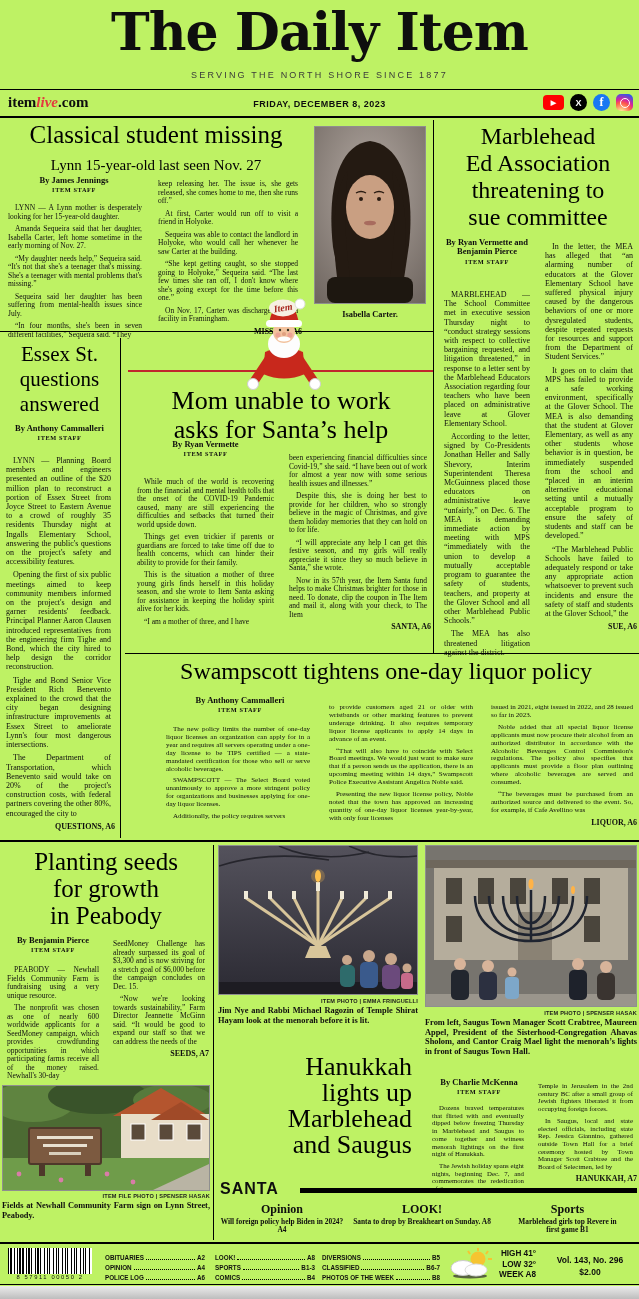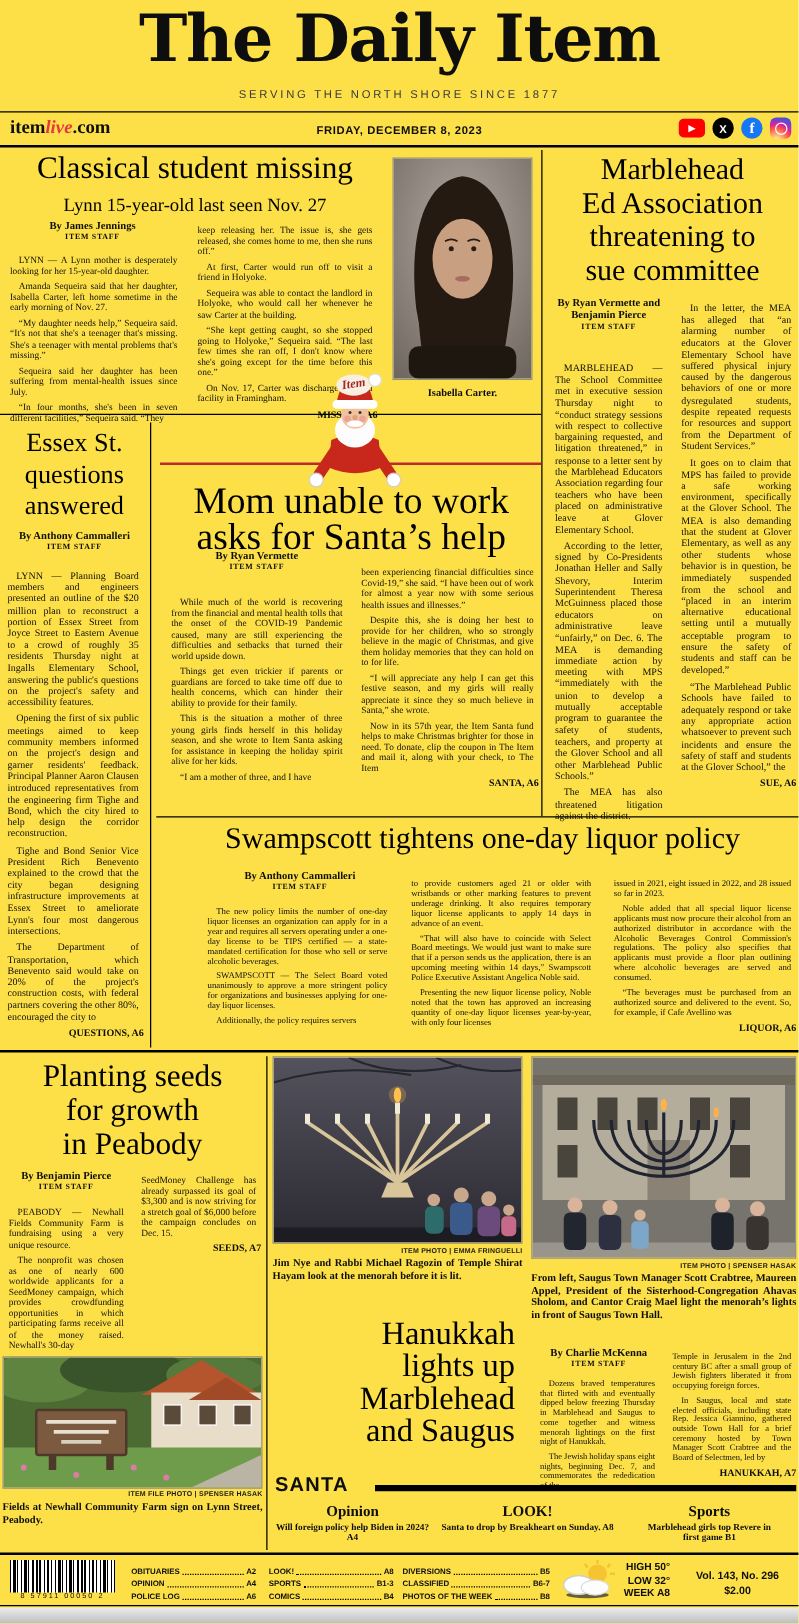--- a/index.html
+++ b/index.html
@@ -1,16 +1,16 @@
 <!DOCTYPE html>
 <html><head>
 <meta charset="utf-8">
 <style>
   html,body{margin:0;padding:0;background:#fff;}
-  #page{position:relative;width:639px;height:1299px;background:#fde047;overflow:hidden;
+  #page{position:relative;width:639px;height:1299px;background:#bef264;overflow:hidden;
         font-family:"Liberation Serif",serif;color:#0e0e0e;}
   .abs{position:absolute;}
   .sans{font-family:"Liberation Sans",sans-serif;}
   .hline{background:#000;height:1px;}
   .vline{background:#000;width:1px;}
   .redline{background:#c0272d;}
   
   .bt{text-align:justify;}
   .bt p{margin:4px;text-indent:7px;}
   .bt p.ni{text-indent:0;}
@@ -153,21 +153,21 @@
       <circle cx="50" cy="36" r="1.2" fill="#332"></circle>
       <circle cx="46" cy="40" r="2.1" fill="#e0a080"></circle>
       <ellipse cx="46" cy="45" rx="6.5" ry="2.6" fill="#fff"></ellipse>
       <path d="M31,30 Q34,10 46,7 Q58,10 61,30 Z" fill="#c8281c"></path>
       <ellipse cx="45" cy="14" rx="14" ry="8.5" fill="#f6efe2"></ellipse>
       <circle cx="62" cy="10" r="5" fill="#fff" stroke="#ddd"></circle>
       <rect x="28" y="26" width="36" height="7" rx="3.5" fill="#fff"></rect>
     </svg>
   </div>
   <div class="abs" style="left:259px;top:302px;width:48px;text-align:center;font-style:italic;font-size:10px;color:#a6261f;transform:rotate(-9deg);font-weight:bold;">Item</div>
-  <div class="abs hl" style="left:130px;top:386px;width:302px;text-align:center;font-size:30px;line-height:29px;">
+  <div class="abs hl" style="left:130px;top:386px;width:302px;text-align:center;font-size:26px;line-height:29px;">
     <span class="hl-line">Mom unable to work</span>
     <span class="hl-line">asks for Santa’s help</span>
   </div>
   <div class="abs byline" style="left:133px;top:440px;width:145px;">
     <span class="by">By Ryan Vermette</span>
     <span class="staff">ITEM STAFF</span>
   </div>
   <div class="abs bt fs75" style="left:133px;top:474px;width:145px;">
     <p>While much of the world is recovering from the financial and mental health tolls that the onset of the COVID-19 Pandemic caused, many are still experiencing the difficulties and setbacks that turned their world upside down.</p>
     <p>Things get even trickier if parents or guardians are forced to take time off due to health concerns, which can hinder their ability to provide for their family.</p>
@@ -238,20 +238,21 @@
   <div class="abs byline" style="left:0;top:936px;width:106px;">
     <span class="by">By Benjamin Pierce</span>
     <span class="staff">ITEM STAFF</span>
   </div>
   <div class="abs bt fs75" style="left:3px;top:962px;width:100px;">
     <p>PEABODY — Newhall Fields Community Farm is fundraising using a very unique resource.</p>
     <p>The nonprofit was chosen as one of nearly 600 worldwide applicants for a SeedMoney campaign, which provides crowdfunding opportunities in which participating farms receive all of the money raised. Newhall's 30-day</p>
   </div>
   <div class="abs bt fs75" style="left:109px;top:936px;width:100px;">
     <p class="ni">SeedMoney Challenge has already surpassed its goal of $3,300 and is now striving for a stretch goal of $6,000 before the campaign concludes on Dec. 15.</p>
+    <p>“Now we're looking towards sustainability,” Farm Director Jeannette McGinn said. “It would be good to expand our staff so that we can address the needs of the</p>
     <div class="jump">SEEDS, A7</div>
   </div>
   <div class="abs photo" style="left:2px;top:1085px;width:208px;height:106px;">
     <svg width="206" height="104" viewBox="0 0 206 104">
       <rect width="206" height="104" fill="#4c6b33"></rect>
       <ellipse cx="30" cy="16" rx="42" ry="20" fill="#5f8440"></ellipse>
       <ellipse cx="95" cy="10" rx="50" ry="18" fill="#39532a"></ellipse>
       <ellipse cx="170" cy="14" rx="40" ry="16" fill="#567a3c"></ellipse>
       <polygon points="110,30 158,2 206,30" fill="#b4552e"></polygon>
       <rect x="118" y="28" width="88" height="46" fill="#e8ddc8"></rect>
@@ -463,21 +464,21 @@
         <line x1="44" y1="11" x2="40" y2="11"></line>
           <line x1="20" y1="3" x2="22" y2="6"></line>
       </g>
       <circle cx="30" cy="11" r="7.5" fill="#f6c431"></circle>
       <ellipse cx="22" cy="28" rx="17" ry="2.5" fill="#333" opacity=".75"></ellipse>
       <ellipse cx="15" cy="20" rx="12" ry="7.5" fill="#fff" stroke="#ccc"></ellipse>
       <ellipse cx="28" cy="22" rx="11" ry="6" fill="#fdfdfd" stroke="#ddd"></ellipse>
     </svg>
   </div>
   <div class="abs sans" style="left:494px;top:1249px;width:42px;text-align:right;font-weight:bold;font-size:8.2px;line-height:10.5px;">
-    <div>HIGH 50°</div>
+    <div>HIGH 41°</div>
     <div>LOW 32°</div>
     <div>WEEK A8</div>
   </div>
   <div class="abs sans" style="left:545px;top:1254px;width:90px;text-align:center;font-weight:bold;font-size:8.5px;line-height:12px;">
     <div>Vol. 143, No. 296</div>
     <div>$2.00</div>
   </div>
   <div class="abs hline" style="left:0;top:1284px;width:639px;"></div>
   <div class="abs" style="left:0;top:1286px;width:639px;height:13px;background:linear-gradient(#ececec,#bdbdbd);"></div>
 

